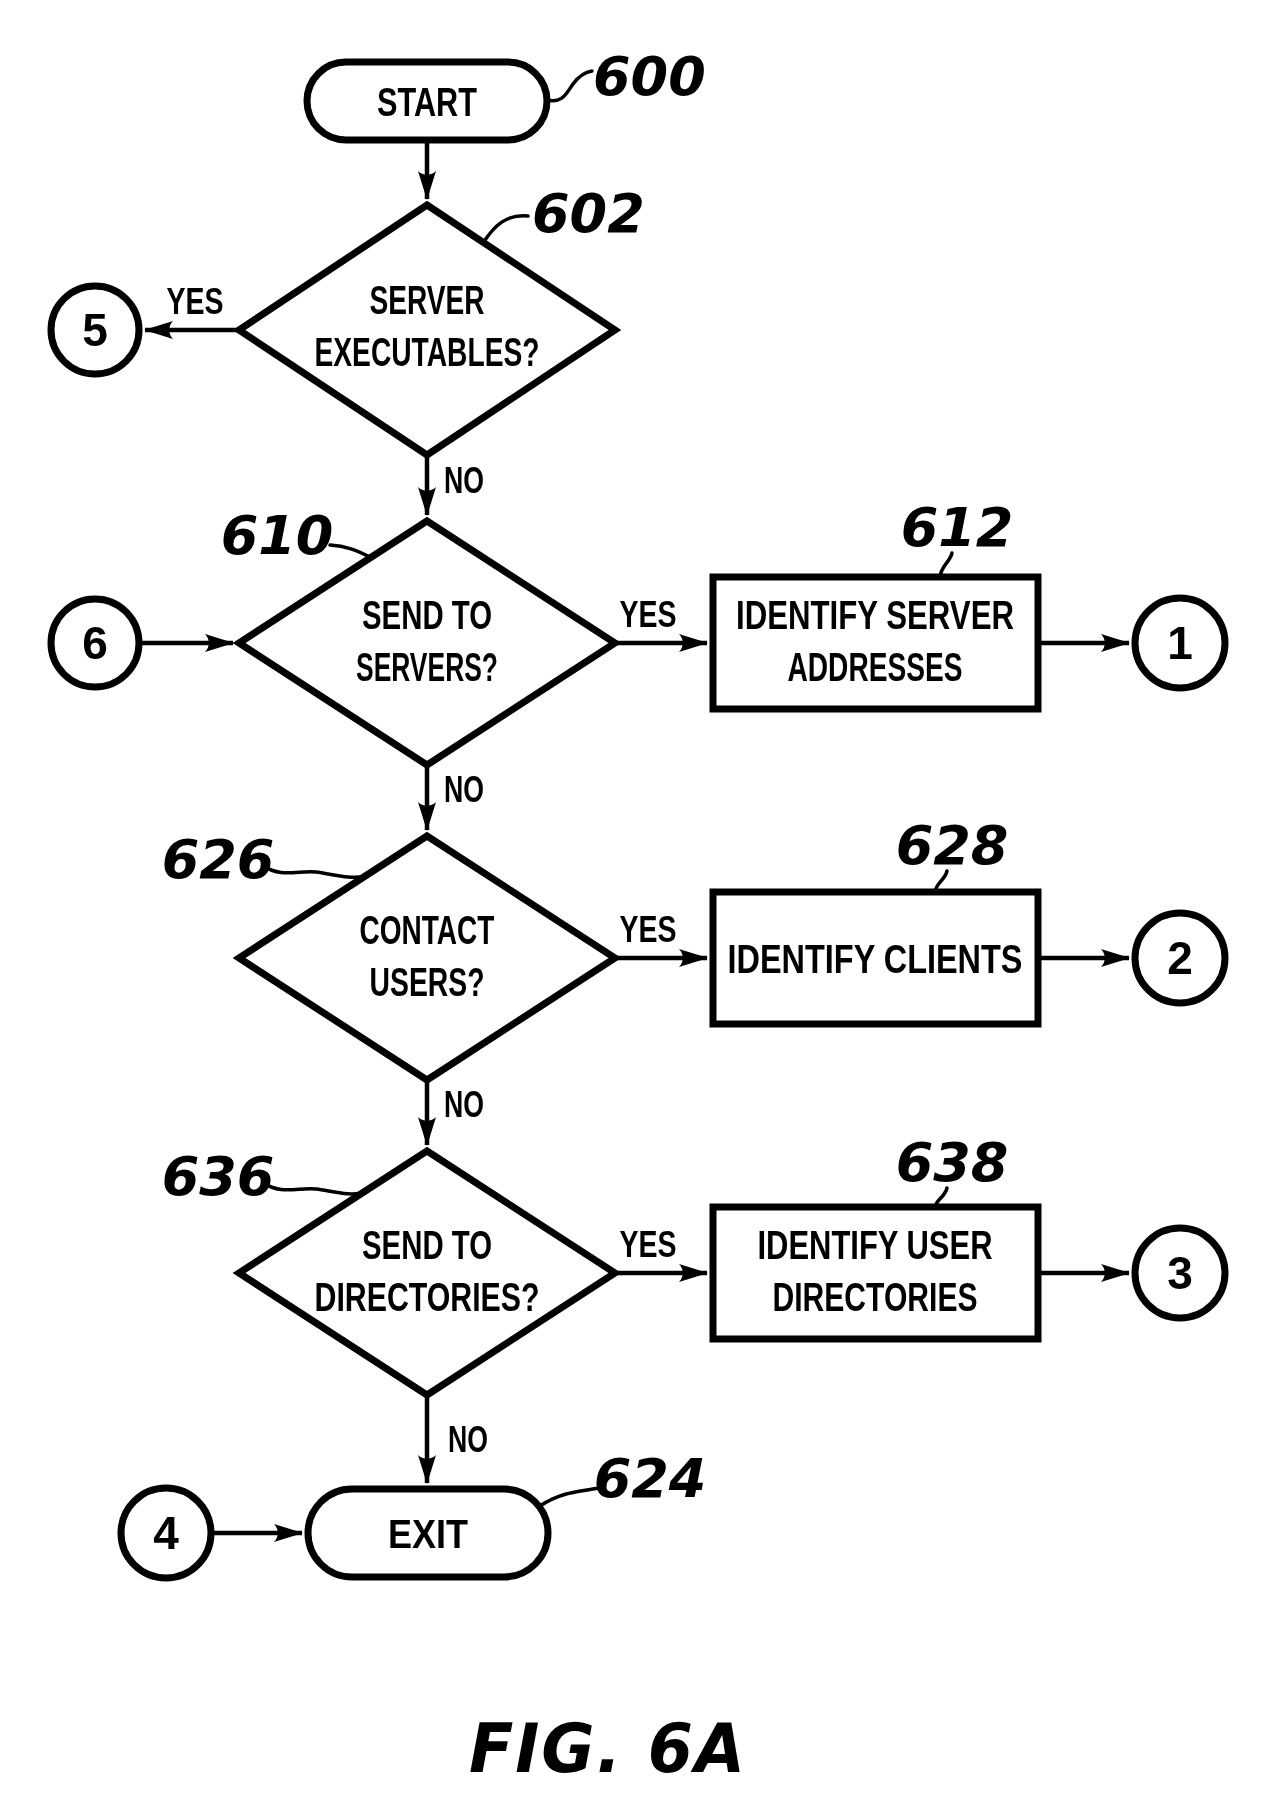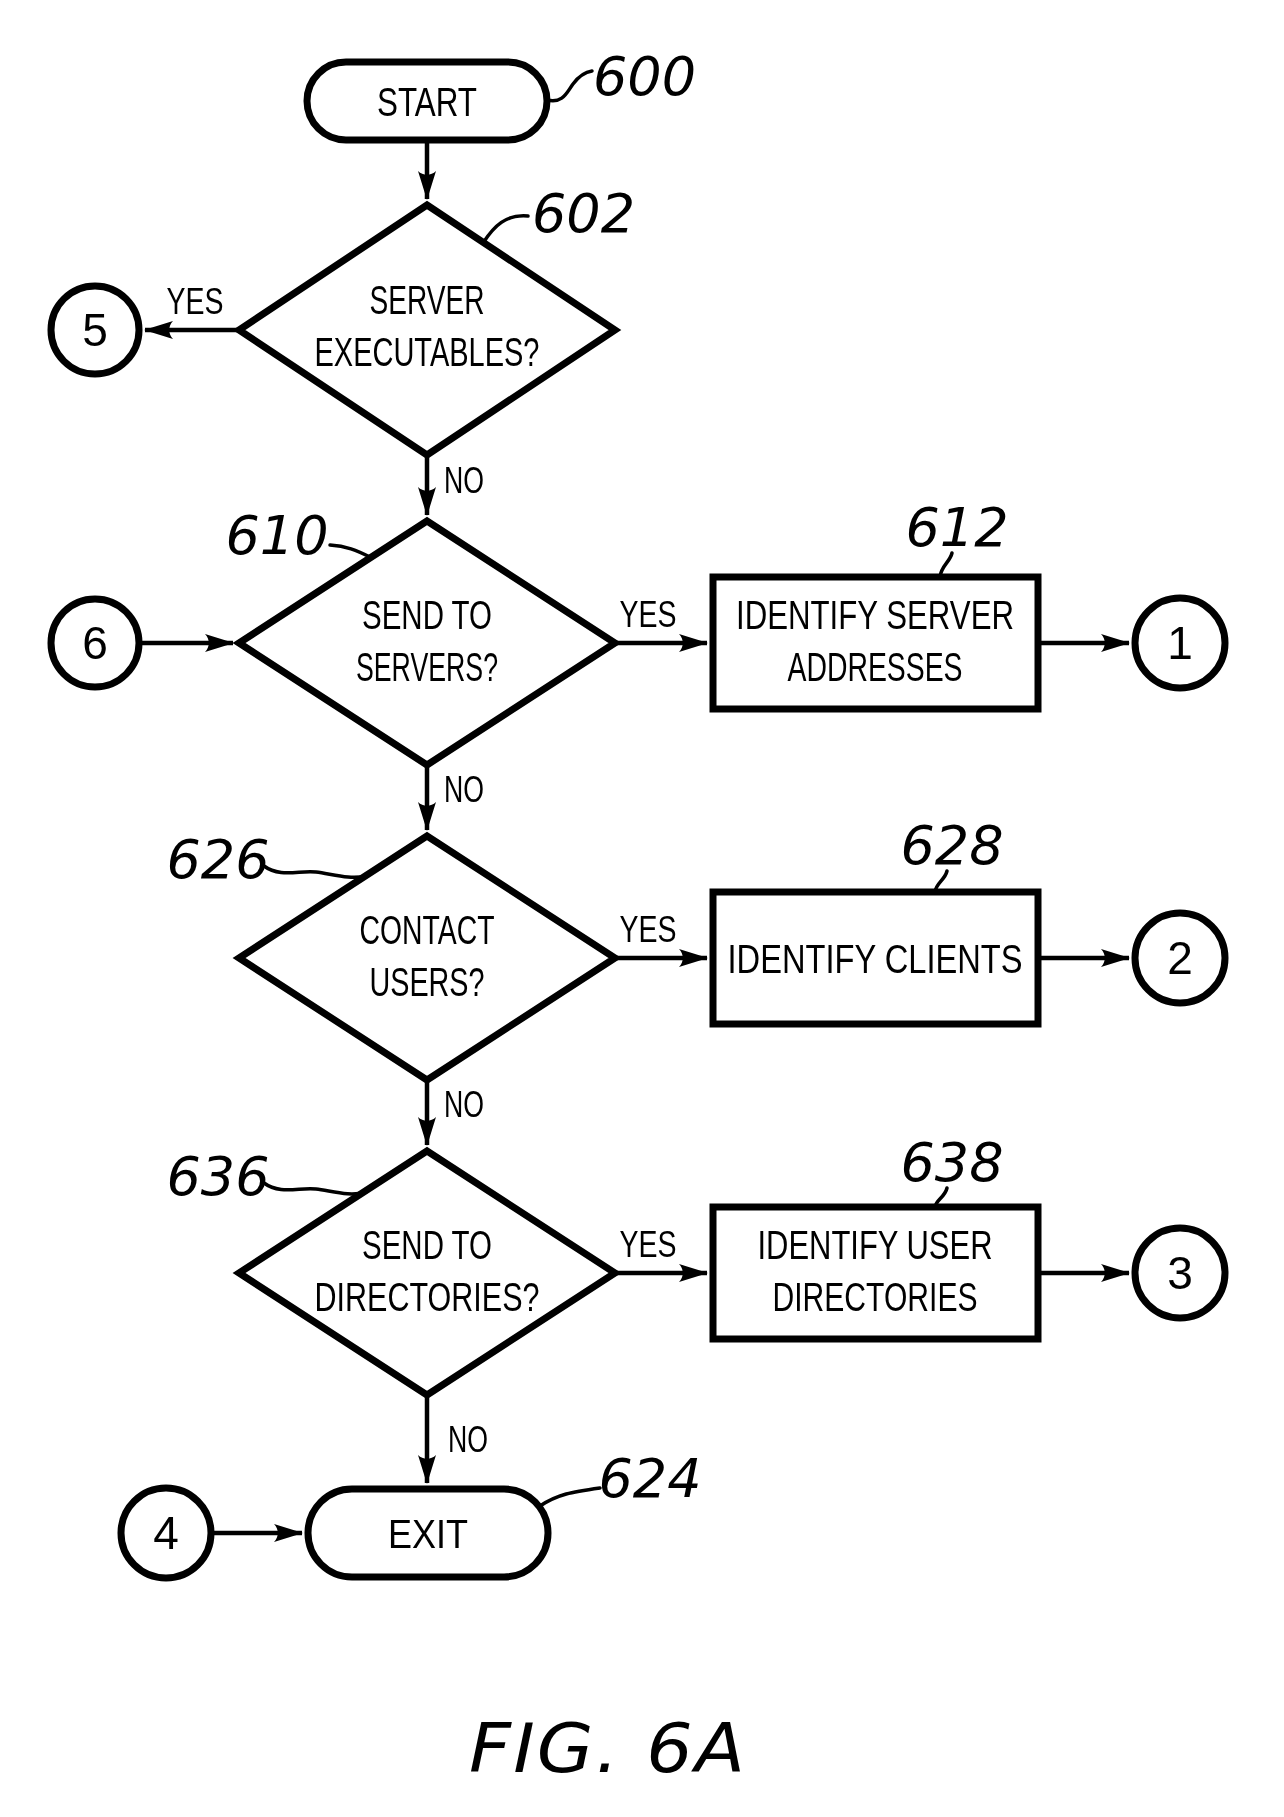--- a/index.html
+++ b/index.html
@@ -5,20 +5,21 @@
   html, body {
     margin: 0;
     padding: 0;
     background: #ffffff;
   }
   .figure-wrap {
     width: 1284px;
     height: 1817px;
     background: #ffffff;
     position: relative;
+    font-weight: bold;
   }
   svg { display: block; }
 
   .shape {
     fill: none;
     stroke: #000000;
     stroke-width: 7;
   }
   .edge {
     fill: none;

